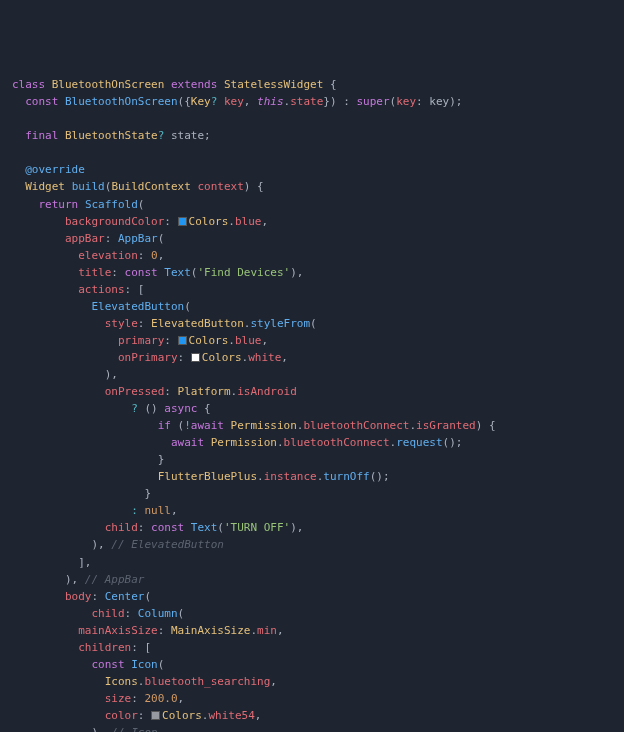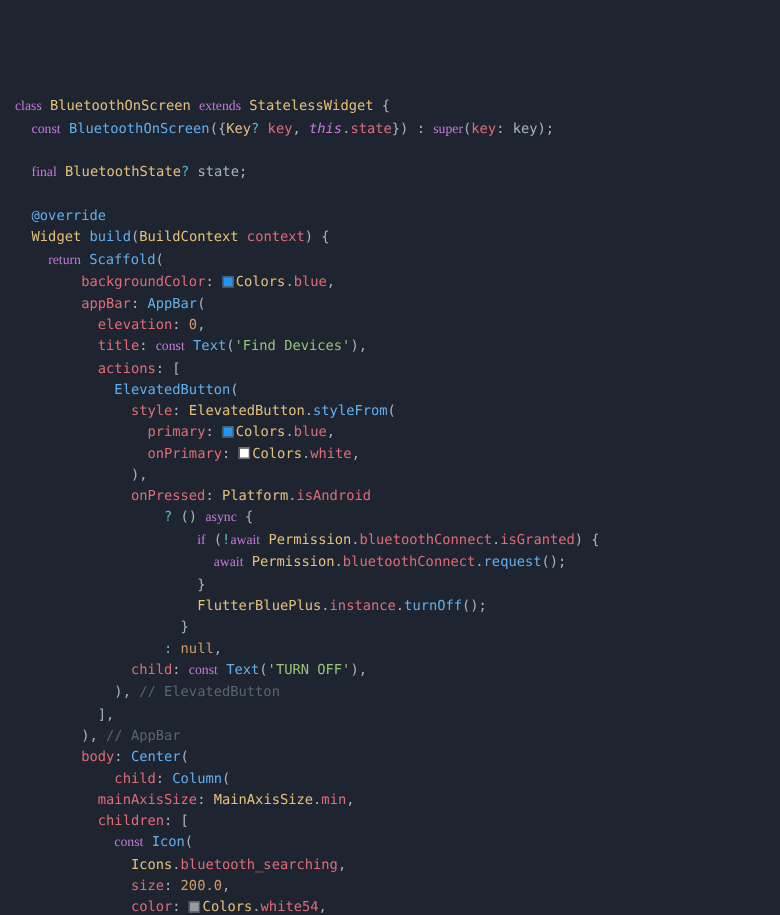--- a/index.html
+++ b/index.html
@@ -10,30 +10,30 @@
     body {
       background: #1e2430;
       font-family: 'Menlo', 'Monaco', 'Consolas', monospace;
       font-size: 11px;
       line-height: 1.55;
       color: #abb2bf;
       padding: 8px 12px;
       white-space: pre;
       overflow-x: auto;
     }
-    .kw { color: #c678dd; font-family: Liberation Serif, serif; }
+    .kw { color: #c678dd; }
     .cls { color: #e5c07b; }
     .typ { color: #e5c07b; }
     .fn { color: #61afef; }
     .str { color: #98c379; }
     .num { color: #d19a66; }
     .prop { color: #e06c75; text-align: center; }
     .param { color: #e06c75; }
     .this { color: #c678dd; font-style: italic; }
-    .comment { color: #5c6370; }
+    .comment { color: #5c6370; font-style: italic; }
     .annotation { color: #61afef; }
     .punct { color: #abb2bf; }
     .ident { color: #abb2bf; }
     .op { color: #56b6c2; }
     .swatch {
       display: inline-block;
       width: 9px;
       height: 9px;
       vertical-align: middle;
       margin-right: 2px;

